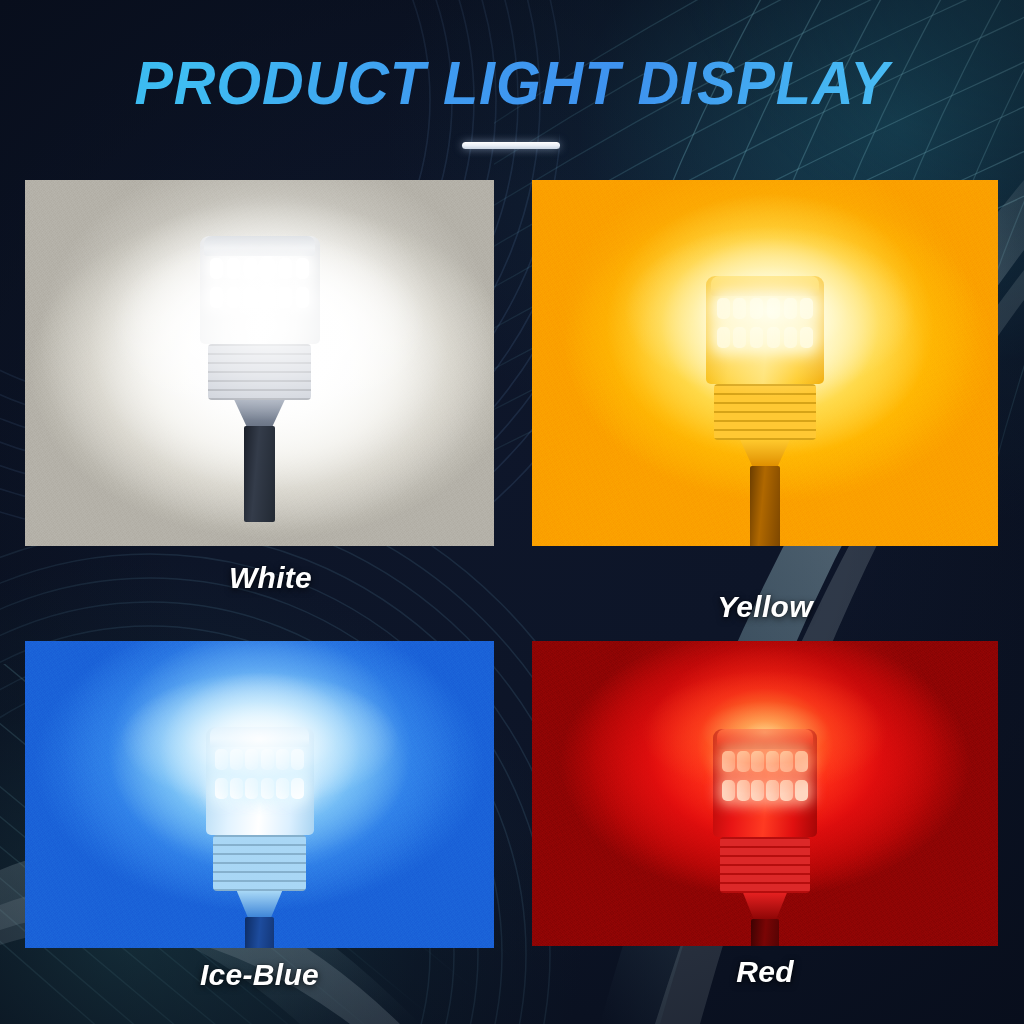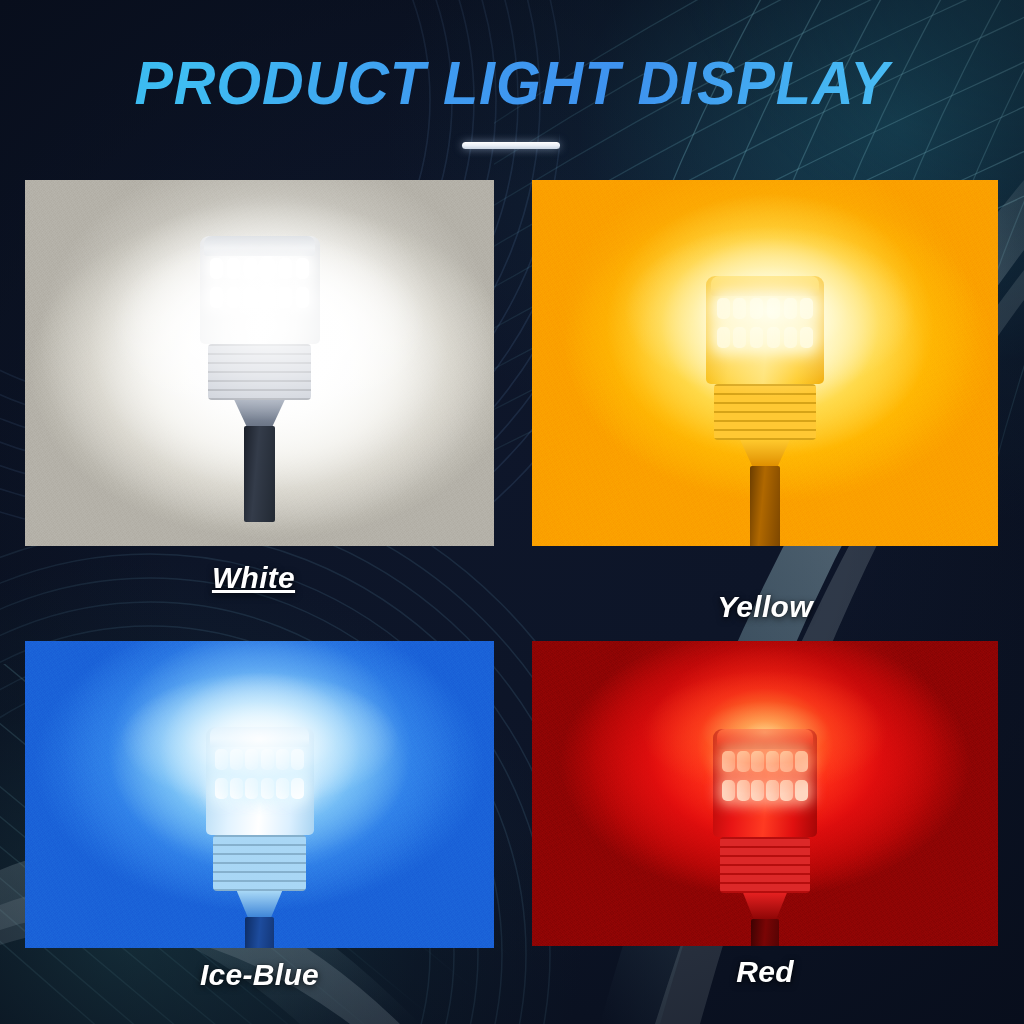--- a/index.html
+++ b/index.html
@@ -177,21 +177,21 @@
   
   .label{
     position:absolute; text-align:center;
     font-weight:bold; font-style:italic;
     color:#ffffff;
     font-size:30px;
     letter-spacing:.3px;
     text-shadow:0 2px 7px rgba(0,0,0,.7), 0 0 2px rgba(0,0,0,.5);
     white-space:nowrap;
   }
-  .lab-white  { left:19px;  top:561px; width:469px;text-decoration:underline; }
+  .lab-white  { left:36px;  top:561px; width:469px; }
   .lab-yellow { left:532px; top:590px; width:466px; }
   .lab-blue   { left:25px;  top:958px; width:469px; }
   .lab-red    { left:532px; top:955px; width:466px; }
 </style>
 </head>
 <body>
 
 <div class="bg-root">
   <div class="bg-base"></div>
 

